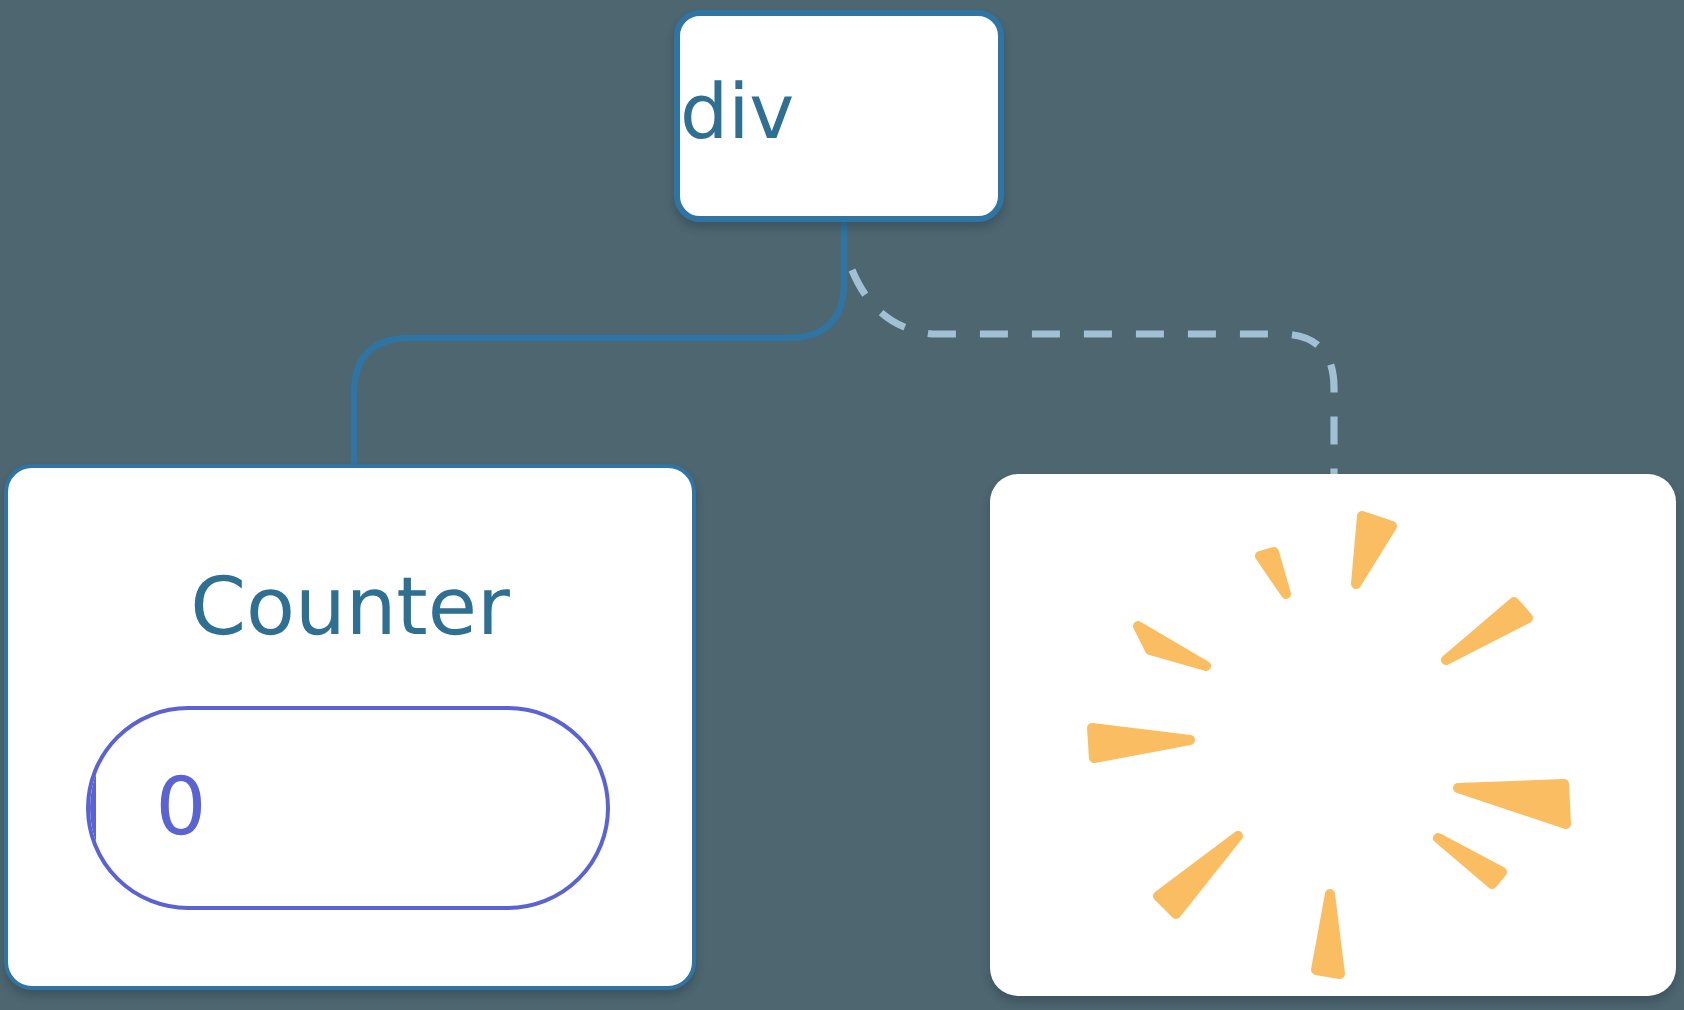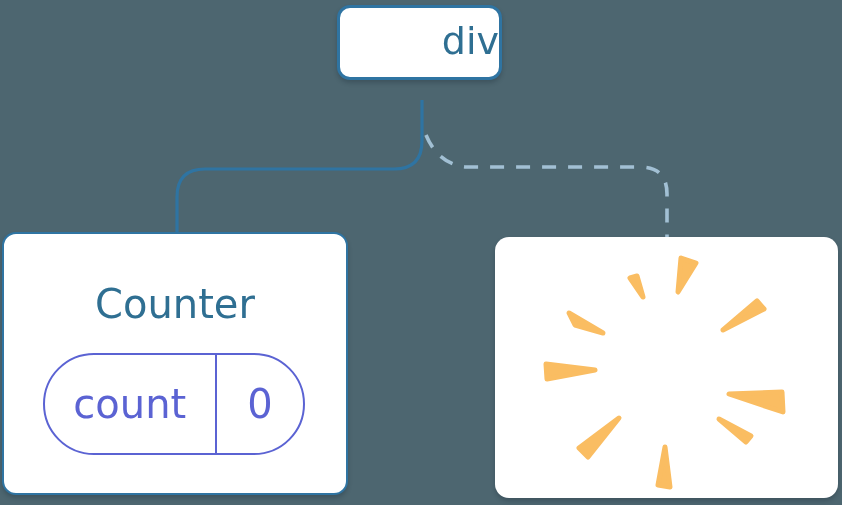--- a/index.html
+++ b/index.html
@@ -31,25 +31,25 @@
   }
   .connectors .dashed{
     fill:none;stroke:var(--dashed-blue);stroke-width:3.6;stroke-linecap:butt;
   }
   .node{
     position:absolute;
     background:var(--node-fill);
     box-shadow:0 3px 4px rgba(25,40,50,.28);
   }
   .node-root{
-    left:337px;top:5px;width:165px;height:75px;
+    left:337px;top:5px;width:165px;height:106px;
     border:3px solid var(--line-blue);
     border-radius:13px;
     box-sizing:border-box;
-    display:flex;align-items:center;justify-content:flex-end;
+    display:flex;align-items:center;justify-content:flex-start;
   }
   .node-root .label{
     color:var(--label-blue);
     font-size:38px;line-height:1;
     padding-bottom:4px;
   }
   .node-counter{
     left:2px;top:232px;width:346px;height:263px;
     border:2.5px solid var(--line-blue);
     border-radius:14px;
@@ -105,21 +105,20 @@
     <path class="dashed" stroke-dasharray="14 12" d="M 426 135 Q 438 164 466 167 L 640 167 Q 667 167 667 194 L 667 237"></path>
   </svg>
 
   <div class="node node-root">
     <span class="label">div</span>
   </div>
 
   <div class="node node-counter">
     <div class="counter-title">Counter</div>
     <div class="state-pill">
-      <span class="key">count</span>
       <span class="divider"></span>
       <span class="value">0</span>
     </div>
   </div>
 
   <div class="node node-removed">
     <svg class="poof" viewBox="0 0 343 261" aria-hidden="true">
       <polygon points="183,55 186,21 201,26"></polygon>
       <polygon points="148,60 135,41 142,39"></polygon>
       <polygon points="108,96 74,76 80,88"></polygon>

